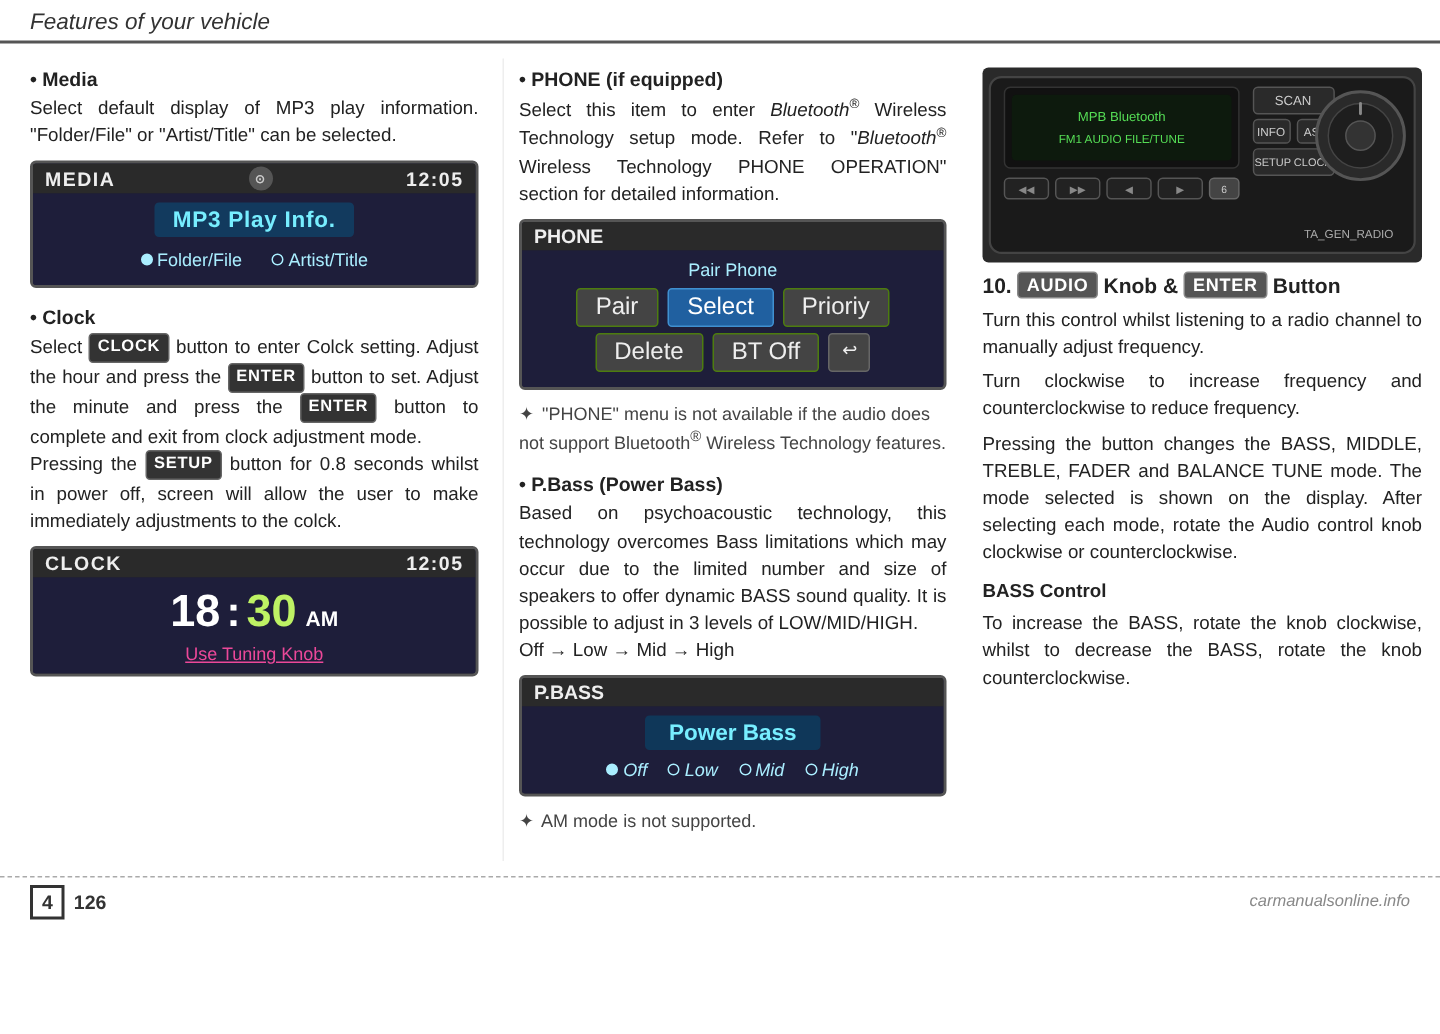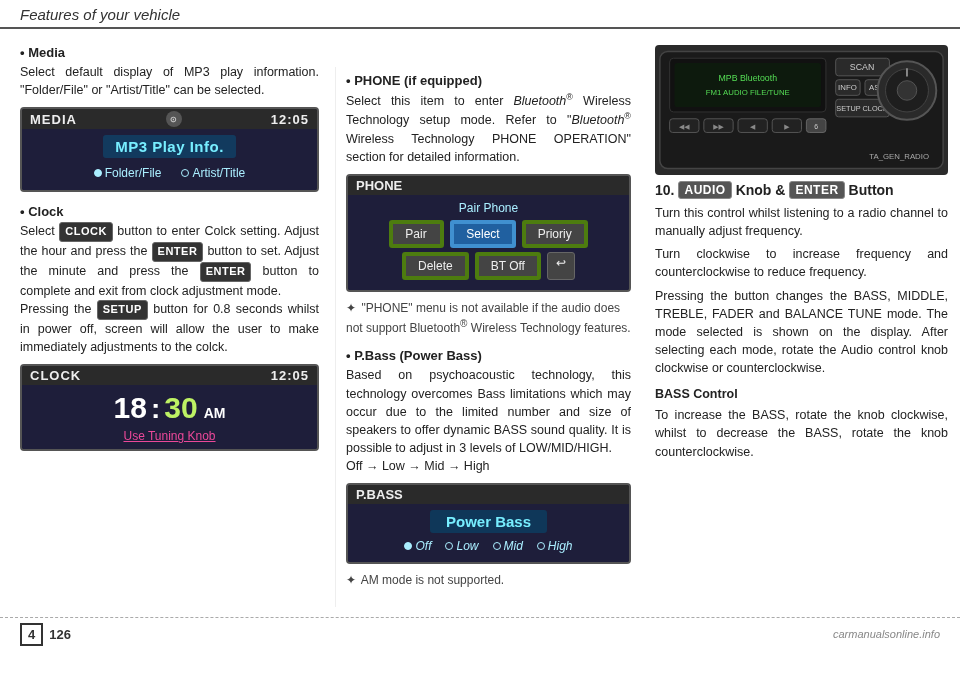--- a/index.html
+++ b/index.html
@@ -38,21 +38,20 @@
       padding: 6px 16px 6px 20px;
       flex-shrink: 0;
     }
 
     
     .col-mid {
       width: 310px;
       padding: 6px 14px 6px 10px;
       flex-shrink: 0;
       border-left: 1px solid #eee;
-      margin-top: 28px;
     }
 
     
     .col-right {
       flex: 1;
       padding: 6px 12px 6px 10px;
     }
 
     
     .bullet-section { margin-bottom: 12px; }
@@ -223,24 +222,24 @@
     }
     .phone-btn-row {
       display: flex;
       justify-content: center;
       gap: 6px;
       margin-bottom: 4px;
     }
     .phone-btn {
       background: #444;
       color: #eee;
-      border: 4px solid #4d7c0f;
+      border: 1px solid #4d7c0f;
       border-radius: 3px;
       padding: 3px 12px;
-      font-size: 12px;
+      font-size: 16px;
       min-width: 55px;
       text-align: left;
     }
     .phone-btn.selected-btn {
       background: #2060a0;
       border-color: #4090d0;
       color: #fff;
     }
     .phone-back-btn {
       background: #444;

